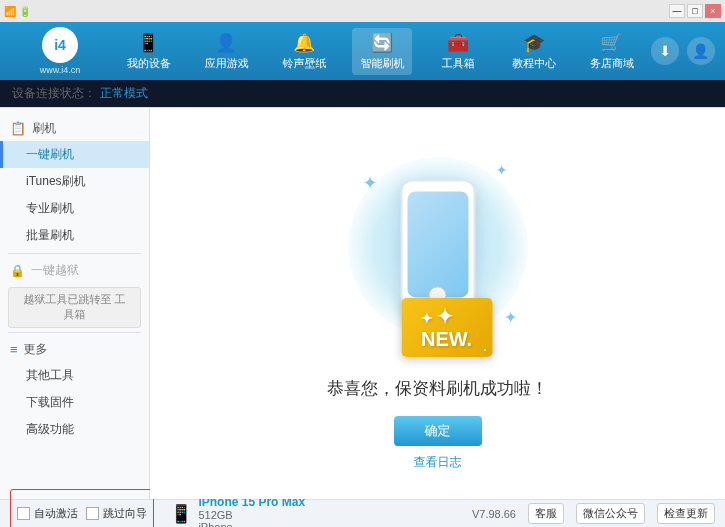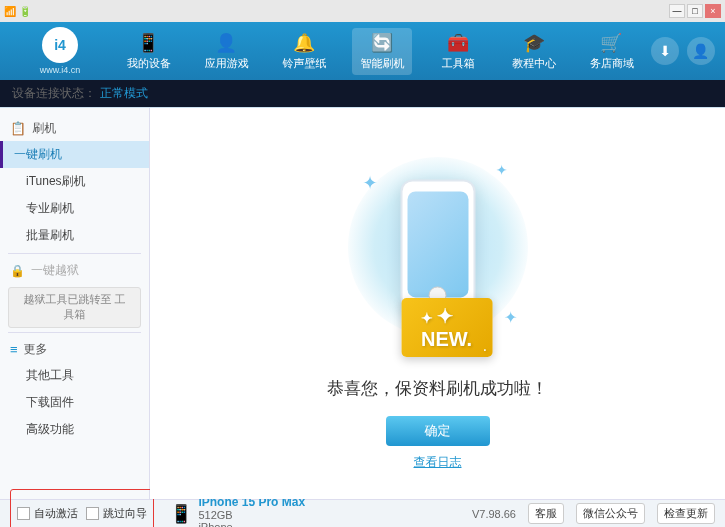--- a/index.html
+++ b/index.html
@@ -29,21 +29,21 @@
 
     
     .main-layout { display: flex; width: 100%; height: calc(527px - 22px - 58px - 28px - 28px); }
 
     
     .sidebar { width: 150px; background: #f7f9fb; border-right: 1px solid #dde; min-height: 100%; padding-top: 8px; }
     .sidebar-section { margin-bottom: 4px; }
     .sidebar-section-header { display: flex; align-items: center; padding: 4px 10px; color: #555; font-size: 12px; cursor: pointer; }
     .sidebar-section-icon { margin-right: 6px; font-size: 13px; color: #2196d0; }
     .sidebar-item { padding: 5px 14px 5px 26px; font-size: 12px; color: #444; cursor: pointer; }
-    .sidebar-item.active { background: #d0e8f8; color: #1a7db5; border-left: 3px solid #4c1d95; padding-left: 11px; }
+    .sidebar-item.active { background: #d0e8f8; color: #1a7db5; border-left: 3px solid #3b82f6; padding-left: 23px; }
     .sidebar-divider { height: 1px; background: #dde; margin: 4px 8px; }
     .sidebar-disabled { padding: 4px 10px; color: #aaa; font-size: 12px; display: flex; align-items: center; }
     .sidebar-disabled-icon { margin-right: 6px; color: #ccc; }
     .sidebar-notice { padding: 4px 10px; background: #f0f0f0; border: 1px solid #ddd; margin: 4px 8px; border-radius: 3px; font-size: 11px; color: #888; text-align: center; line-height: 1.4; }
 
     
     .content { flex: 1; display: flex; flex-direction: column; align-items: center; justify-content: center; background: #fff; position: relative; }
 
     
     .phone-illustration { position: relative; width: 180px; height: 220px; margin-bottom: 20px; }
@@ -55,22 +55,22 @@
     .new-badge::before { content: '✦'; margin-right: 4px; font-size: 14px; }
     .new-badge::after { content: '.'; position: absolute; right: 6px; bottom: 4px; font-size: 10px; color: #fff; }
     .sparkle-tl { position: absolute; top: 35px; left: 15px; color: #7cc8f0; font-size: 18px; }
     .sparkle-tr { position: absolute; top: 25px; right: 20px; color: #7cc8f0; font-size: 14px; }
     .sparkle-br { position: absolute; bottom: 30px; right: 10px; color: #7cc8f0; font-size: 16px; }
 
     
     .success-text { font-size: 17px; color: #333; margin-bottom: 16px; }
 
     
-    .confirm-btn { width: 104px; height: 30px; background: linear-gradient(180deg, #5bc8f0, #2196d0); color: #fff; border: none; border-radius: 4px; font-size: 13px; cursor: pointer; margin-bottom: 8px; }
-    .log-link { font-size: 12px; color: #2196d0; cursor: pointer; text-decoration: underline; }
+    .confirm-btn { width: 88px; height: 30px; background: linear-gradient(180deg, #5bc8f0, #2196d0); color: #fff; border: none; border-radius: 4px; font-size: 13px; cursor: pointer; margin-bottom: 8px; }
+    .log-link { font-size: 12px; color: #2196d0; cursor: pointer; }
 
     
     .bottom-bar { height: 28px; background: #f0f4f8; border-top: 1px solid #dde; display: flex; align-items: center; padding: 0 10px; }
     .bottom-left { display: flex; align-items: center; gap: 8px; flex: 1; }
     .auto-activate { display: flex; align-items: center; gap: 4px; font-size: 11px; color: #333; }
     .checkbox { width: 13px; height: 13px; border: 1px solid #aaa; background: #fff; cursor: pointer; }
     .device-info { display: flex; align-items: center; gap: 6px; margin-left: 8px; }
     .device-icon { color: #2196d0; font-size: 18px; }
     .device-details { font-size: 11px; }
     .device-name { color: #2196d0; font-weight: bold; font-size: 12px; }

